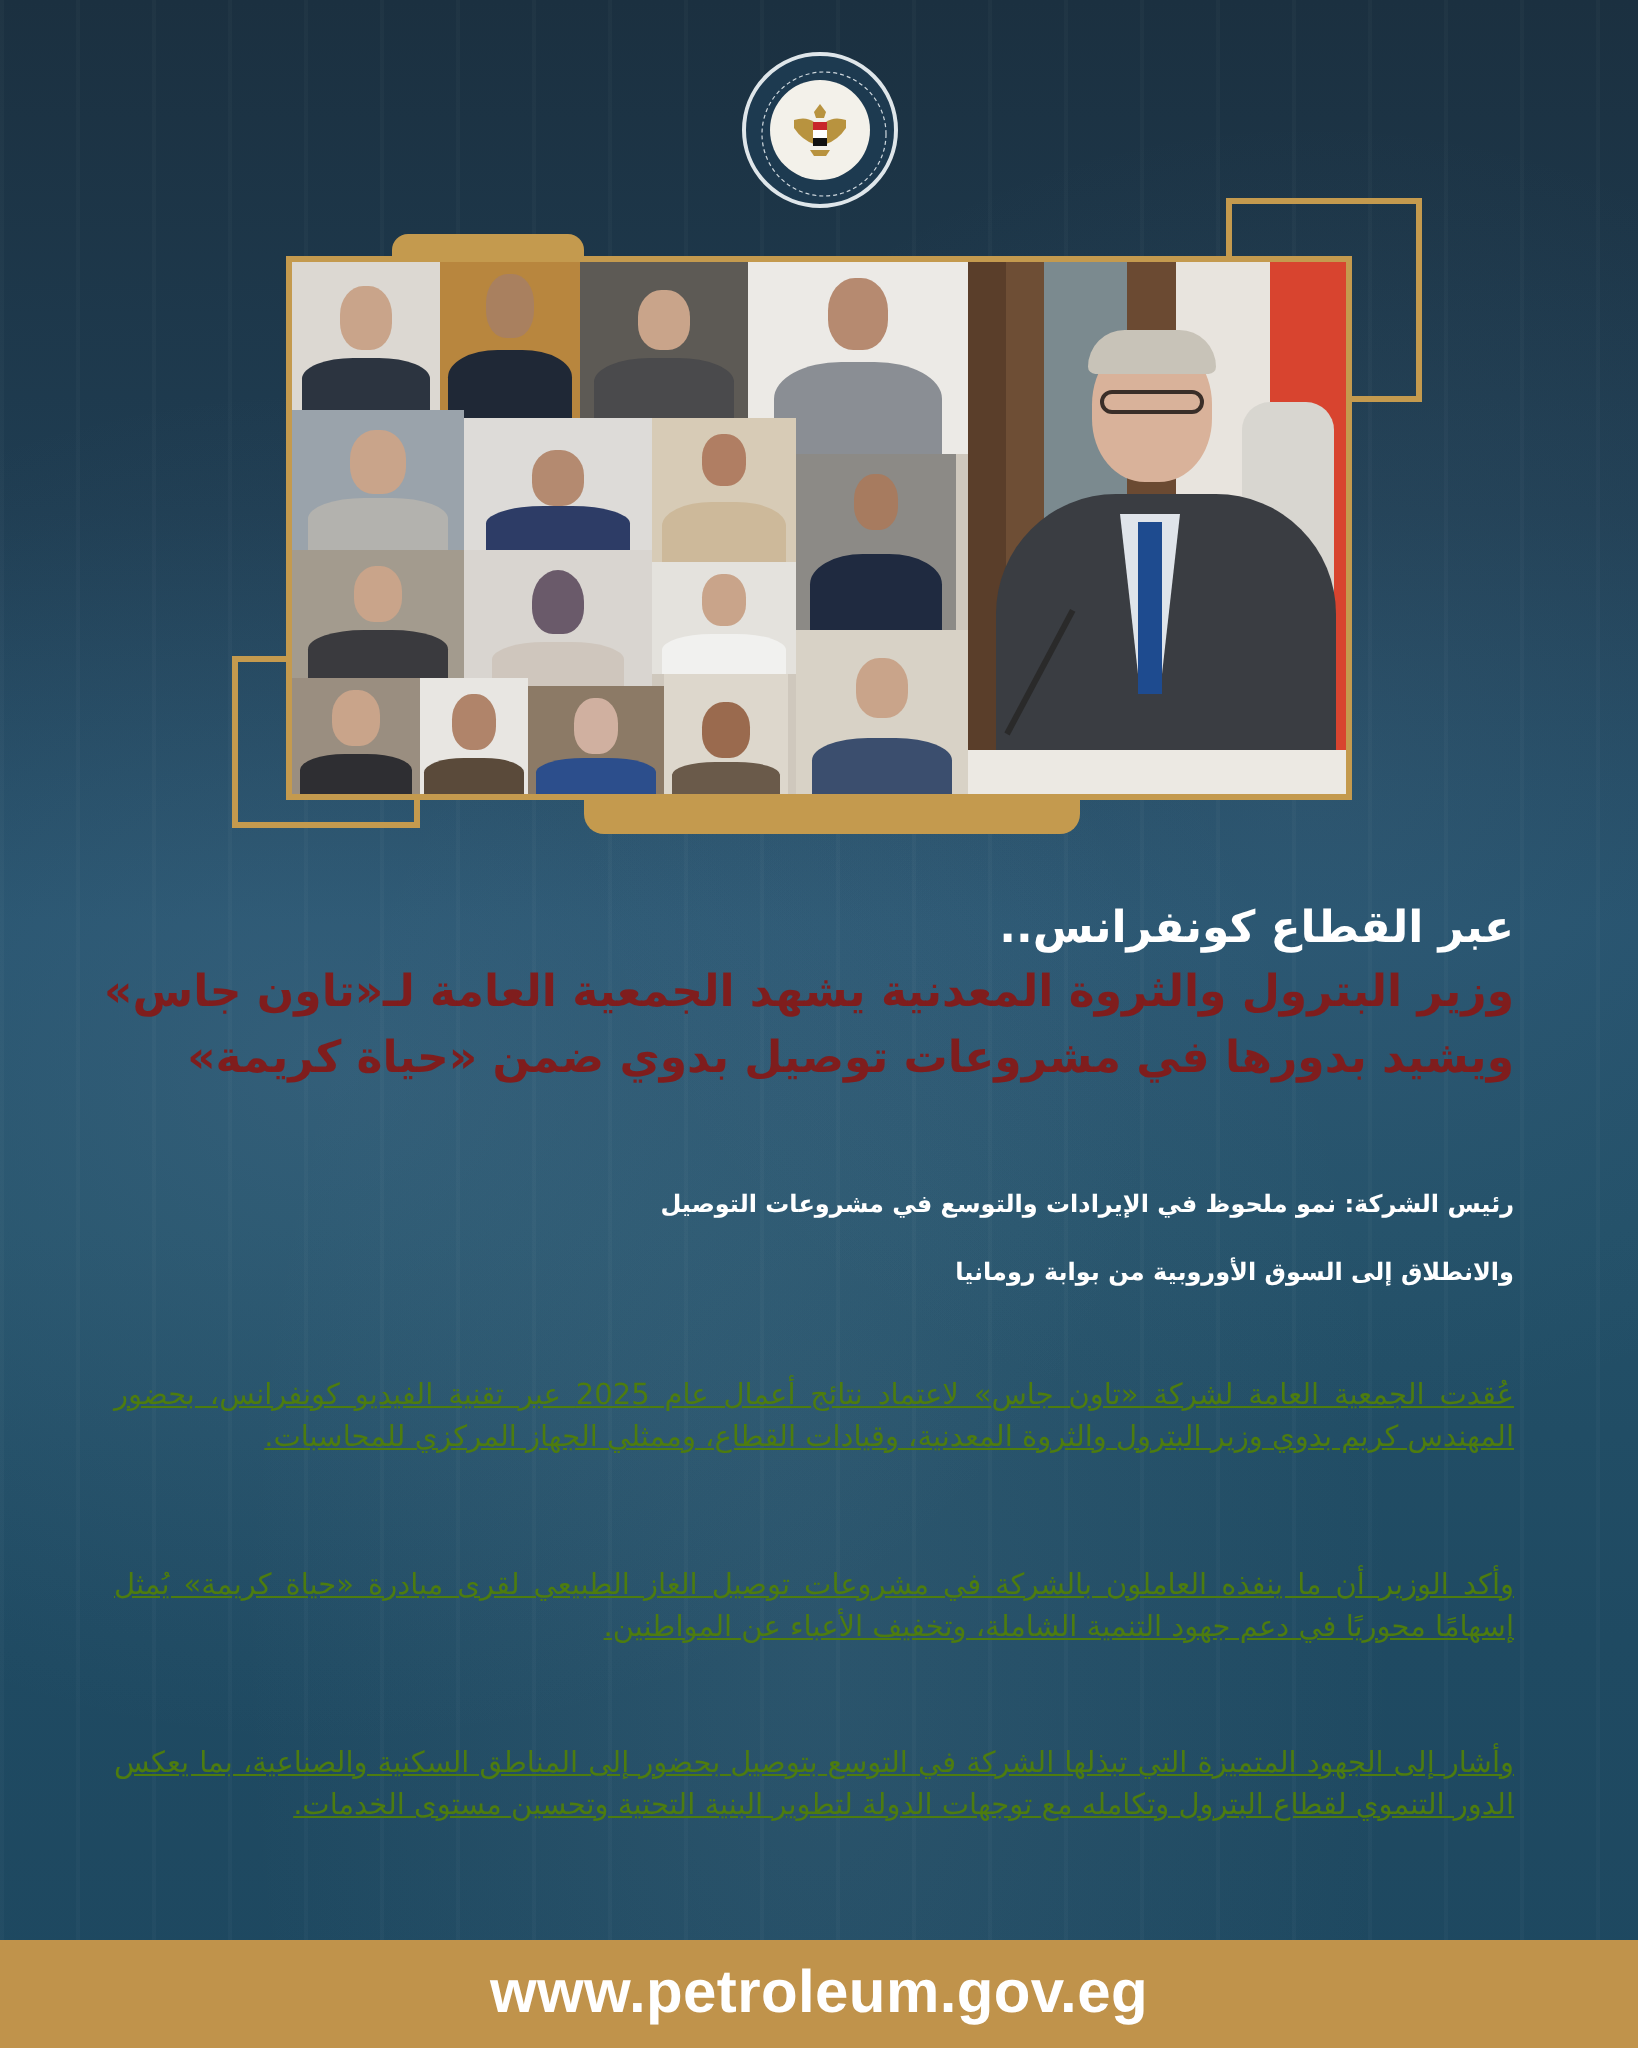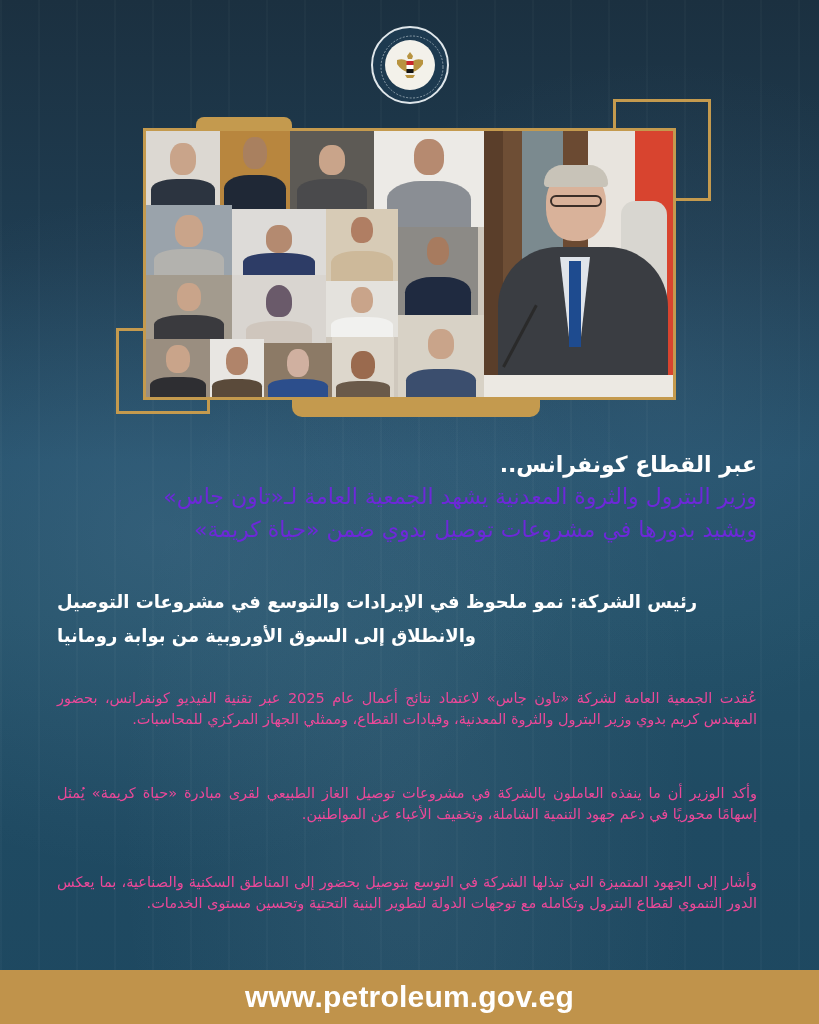--- a/index.html
+++ b/index.html
@@ -54,23 +54,23 @@
   .minister-head { position:absolute; left:62px; top:38px; width:60px; height:72px; background:#d9b29a; border-radius:46% 46% 44% 44%; }
   .minister-hair { position:absolute; left:60px; top:34px; width:64px; height:22px; background:#c8c3b8; border-radius:30px 30px 6px 6px; }
   .minister-glasses { position:absolute; left:66px; top:64px; width:52px; height:12px; border:2px solid #3a2e28; border-radius:6px; box-sizing:border-box; }
   .chair { position:absolute; right:6px; top:70px; width:46px; height:150px; background:#d8d6d0; border-radius:14px; }
   .desk { position:absolute; left:0; bottom:0; width:189px; height:22px; background:#ece9e3; }
   .mic { position:absolute; left:18px; top:166px; width:3px; height:70px; background:#2a2a2a; transform:rotate(28deg); transform-origin:bottom; }
 
   
   .headline { position:absolute; right:62px; top:450px; direction:rtl; text-align:right; }
   .kicker { color:#ffffff; font-weight:bold; font-size:22px; line-height:30px; }
-  .title-line { color:#6d28d9; font-weight:normal; font-size:22px; line-height:33px; }
-  .subhead { position:absolute; right:62px; top:585px; width:700px; direction:rtl; text-align:left; color:#ffffff; font-weight:bold; font-size:18px; line-height:34px; }
-  .body-text { position:absolute; right:62px; width:700px; direction:rtl; text-align:justify; color:#ec4899; font-size:14.5px; line-height:21px; }
+  .title-line { color:#7f1d1d; font-weight:bold; font-size:22px; line-height:33px; }
+  .subhead { position:absolute; right:62px; top:585px; width:700px; direction:rtl; text-align:right; color:#ffffff; font-weight:bold; font-size:12px; line-height:34px; }
+  .body-text { position:absolute; right:62px; width:700px; direction:rtl; text-align:justify; color:#4d7c0f; font-size:14.5px; line-height:21px;text-decoration:underline; }
   .p1 { top:688px; }
   .p2 { top:783px; }
   .p3 { top:872px; }
 
   .footer {
     position:absolute; left:0; top:970px; width:819px; height:54px; background:#c0934b;
     display:flex; align-items:center; justify-content:center;
   }
   .footer-url { color:#ffffff; font-family:"Liberation Sans", sans-serif; font-weight:bold; font-size:30px; letter-spacing:0.2px; }
 </style>

